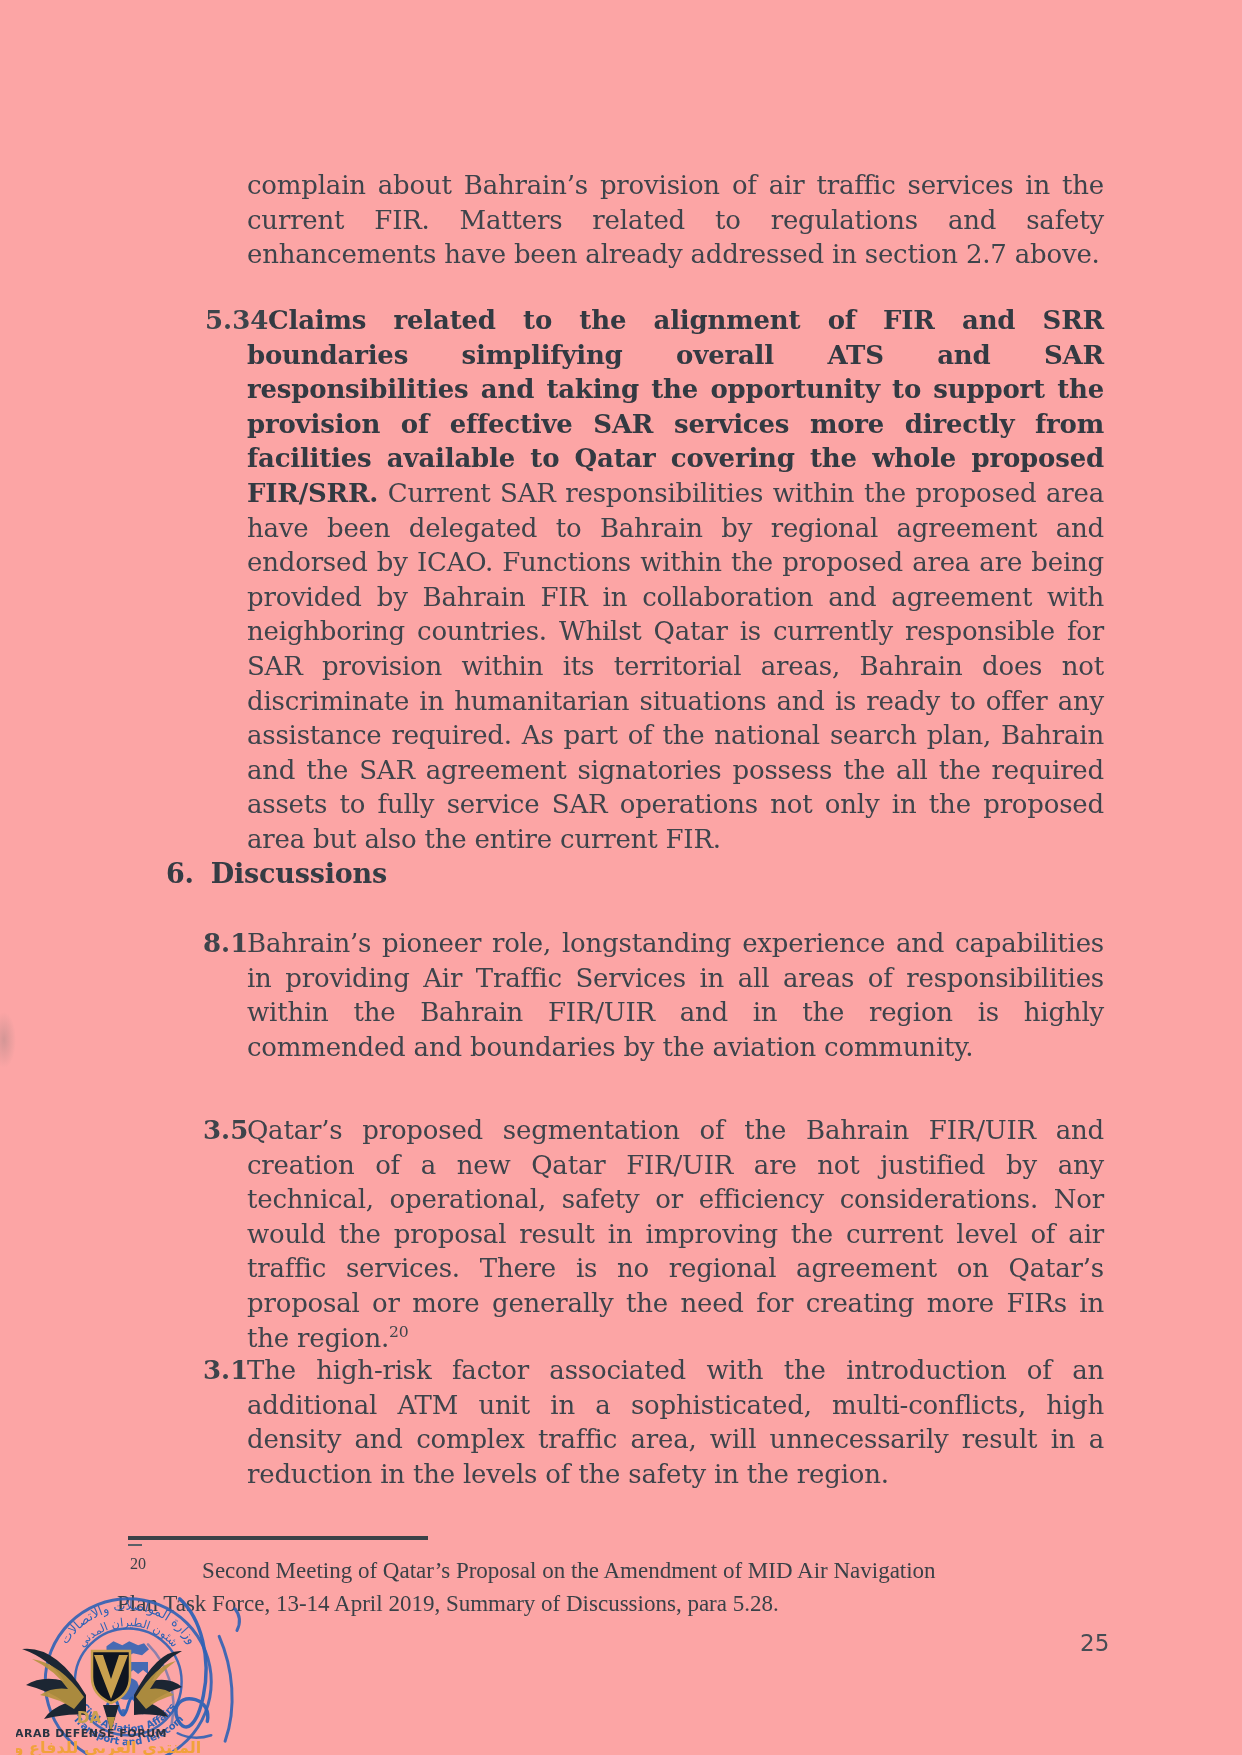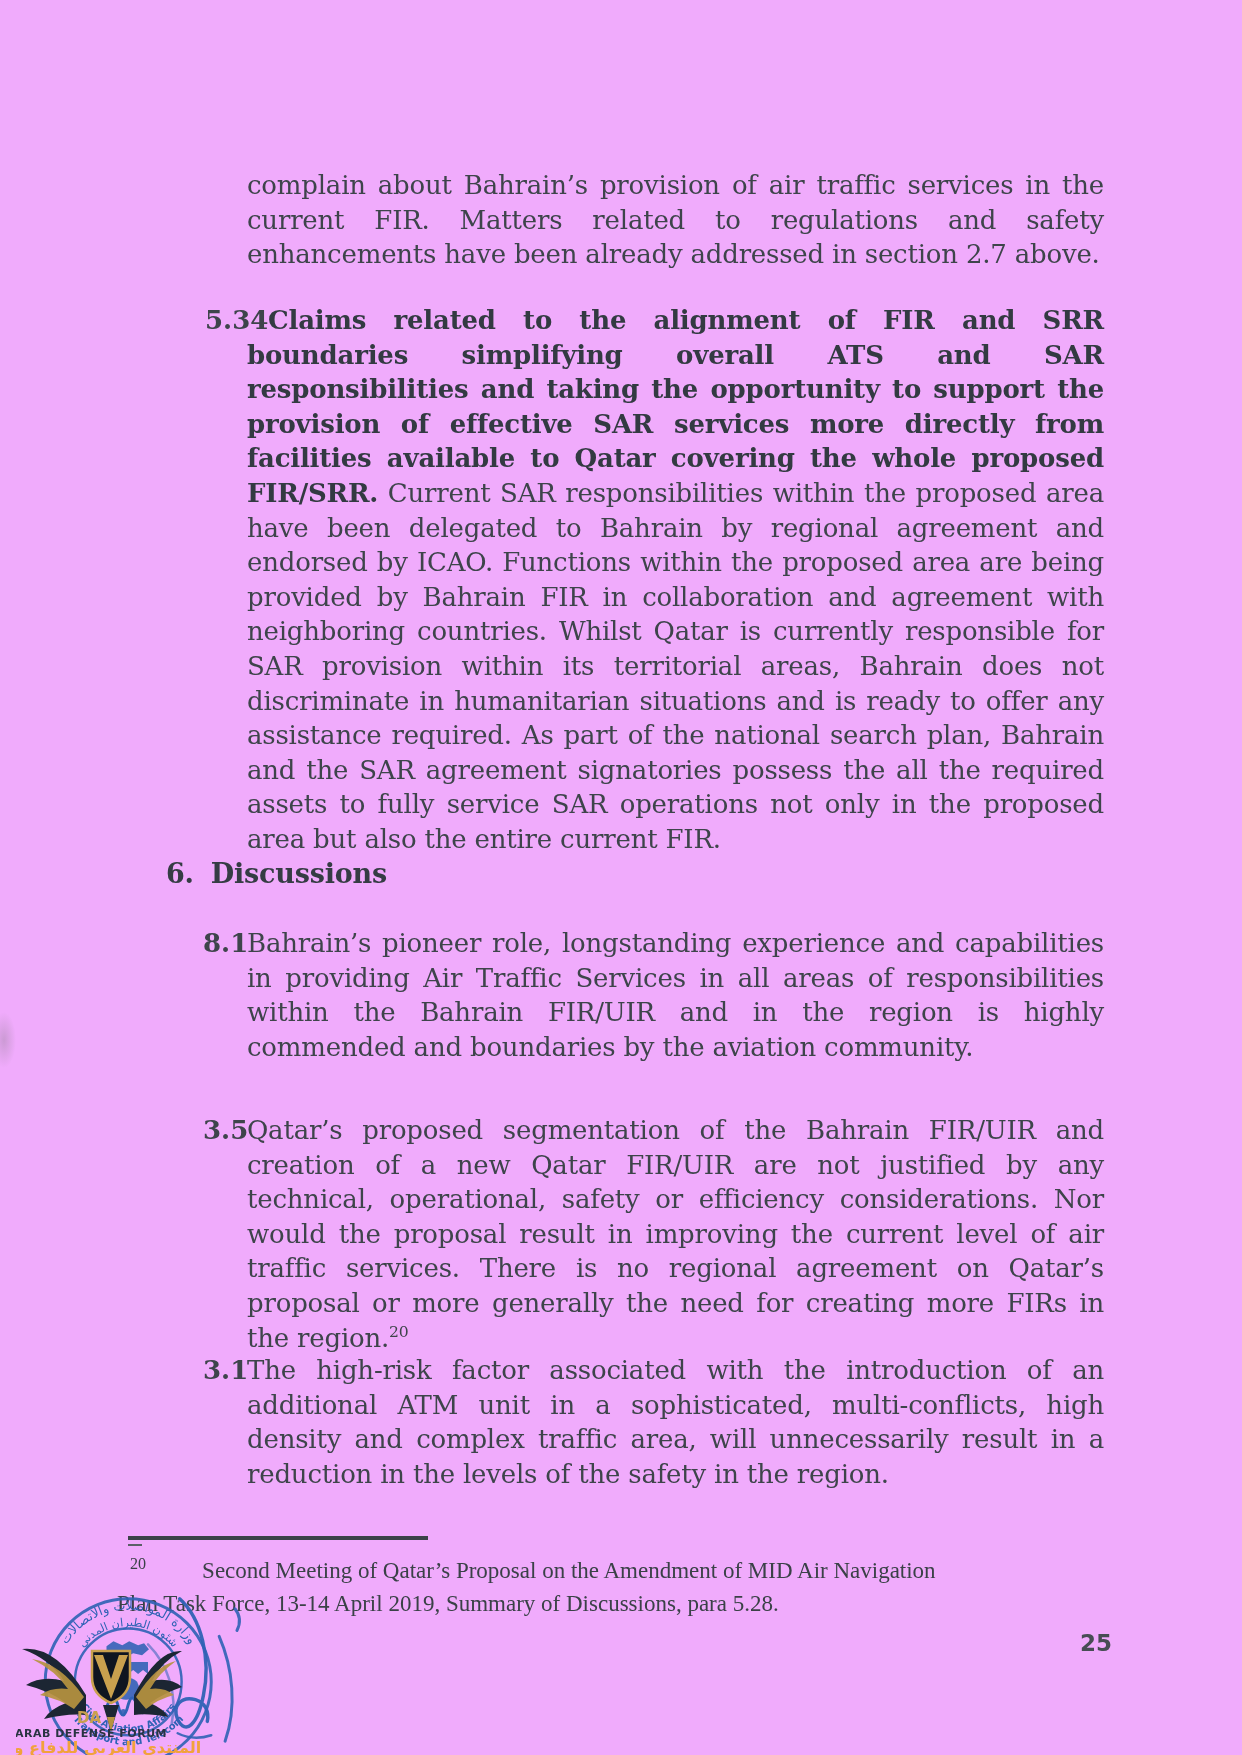--- a/index.html
+++ b/index.html
@@ -1,17 +1,17 @@
 <!DOCTYPE html>
 <html><head>
 <meta charset="utf-8">
 <style>
   html,body{margin:0;padding:0;background:#e8e8e8;}
   .page{
-    position:relative;width:1242px;height:1755px;background:#f0abfc;
+    position:relative;width:1242px;height:1755px;background:#fca5a5;
     overflow:hidden;font-family:"DejaVu Serif",serif;margin:0 auto;
   }
   .block{
     position:absolute;left:247px;width:857px;color:#3e444b;
     font-size:26px;line-height:34.6px;text-align:justify;letter-spacing:-0.2px;
   }
   .block p{margin:0;}
   .block b{color:#333a42;}
   .plabel{position:absolute;left:-44px;top:0;letter-spacing:0;font-weight:bold;}
   .indent-first{text-indent:21px;}
@@ -24,21 +24,21 @@
   .fn-tick{position:absolute;left:128px;top:1544px;width:14px;height:2px;background:#5a6067;}
   .footnote{
     position:absolute;left:117px;top:1547px;width:858px;
     font-family:"Liberation Serif",serif;font-size:23px;line-height:33px;
     color:#3a4147;text-align:left;text-indent:13px;
   }
   .footnote sup{font-size:0.7em;vertical-align:super;}
   .fn-tab{display:inline-block;width:56px;}
   .page-number{
     position:absolute;left:1080px;top:1630px;
-    font-family:"DejaVu Sans",sans-serif;font-size:23px;font-weight:bold;color:#474d54;
+    font-family:"DejaVu Sans",sans-serif;font-size:23px;font-weight:normal;color:#474d54;
   }
   .smudge{
     position:absolute;left:-8px;top:1012px;width:24px;height:56px;border-radius:50%;
     background:radial-gradient(closest-side,rgba(110,110,110,.28),rgba(110,110,110,0));
   }
   .stamp-wrap{position:absolute;left:28px;top:1585px;width:240px;height:170px;z-index:3;}
   .eagle-wrap{position:absolute;left:16px;top:1615px;width:190px;height:140px;z-index:4;}
   svg text{font-family:"DejaVu Sans",sans-serif;}
 </style>
 </head>

